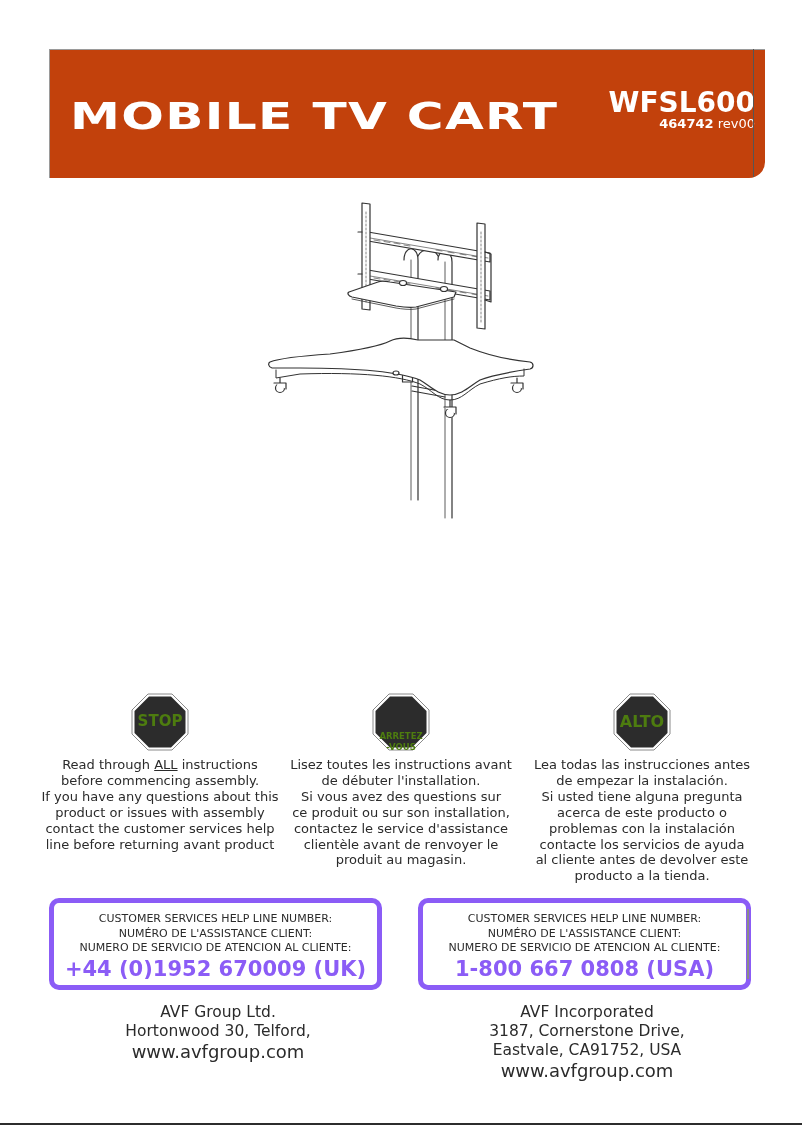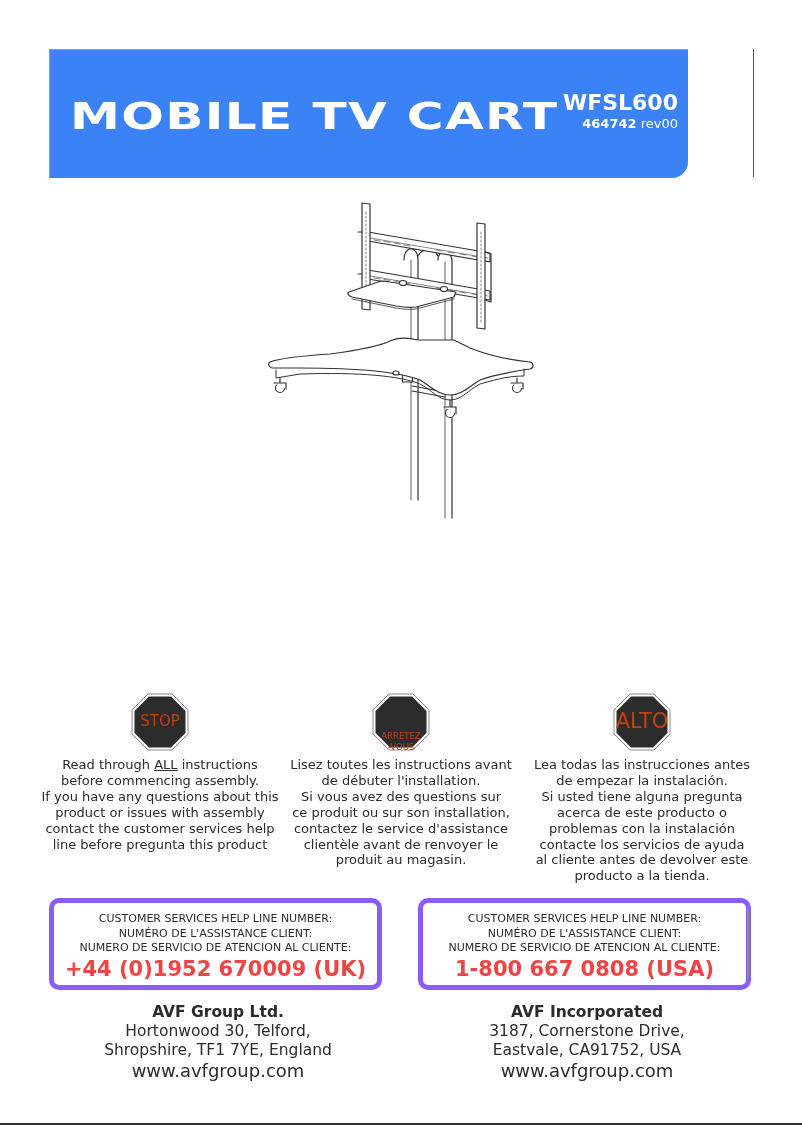--- a/index.html
+++ b/index.html
@@ -2,67 +2,67 @@
 <html><head>
 <meta charset="utf-8">
 <style>
   html, body { margin: 0; padding: 0; }
   body {
     width: 802px; height: 1125px; position: relative; overflow: hidden;
     background: #ffffff; color: #2b2b2b;
     font-family: "DejaVu Sans", sans-serif;
   }
   .banner {
-    position: absolute; left: 49px; top: 49px; width: 639px; height: 129px;
-    background: #3b82f6; border-top: 1px solid #9a9a9a; border-left: 1px solid #9a9a9a;
+    position: absolute; left: 49px; top: 49px; width: 716px; height: 129px;
+    background: #c2410c; border-top: 1px solid #9a9a9a; border-left: 1px solid #9a9a9a;
     border-bottom-right-radius: 16px; box-sizing: border-box;
   }
   .banner-tail {
     position: absolute; left: 753px; top: 49px; width: 1px; height: 128px; background: #555;
   }
   .banner-title {
     position: absolute; left: 20px; top: 44px;
     font-family: "DejaVu Sans", sans-serif; font-weight: bold; font-size: 38px;
     letter-spacing: 1px; color: #ffffff; transform: scaleX(1.32); transform-origin: left center;
     white-space: nowrap;
   }
   .model {
     position: absolute; right: 10px; top: 41px; text-align: right; color: #fff;
   }
-  .model-code { font-weight: bold; font-size: 22px; line-height: 24px; }
+  .model-code { font-weight: bold; font-size: 28px; line-height: 24px; }
   .model-sub { font-size: 13px; line-height: 18px; }
   .model-sub b { font-weight: bold; }
 
   .product-illustration { position: absolute; left: 240px; top: 190px; width: 320px; height: 490px; }
 
   .stop-col {
     position: absolute; top: 693px; text-align: center; font-size: 13px; line-height: 15.9px; color: #2b2b2b;
   }
   .stop-sign { width: 58px; height: 58px; margin: 0 auto 6px auto; position: relative; }
   .stop-sign svg { position: absolute; left: 0; top: 0; }
   .stop-text {
     position: absolute; left: 0; right: 0; top: 0; bottom: 0;
     display: flex; align-items: center; justify-content: center; text-align: center;
-    color: #c2410c; font-weight: normal; font-family: "DejaVu Sans", sans-serif;
+    color: #4d7c0f; font-weight: bold; font-family: "DejaVu Sans", sans-serif;
   }
   .stop-line { white-space: nowrap; }
   .underline { text-decoration: underline; }
 
   .contact-box {
     position: absolute; top: 898px; width: 333px; height: 92px;
     border: 5px solid #8b5cf6; border-radius: 10px; box-sizing: border-box;
     text-align: center;
   }
   .contact-box .lbl { font-size: 11px; line-height: 14.5px; color: #2b2b2b; }
   .contact-box .lbls { padding-top: 9px; }
-  .contact-box .phone { font-weight: bold; font-size: 21px; line-height: 26px; color: #ef4444; margin-top: 0px; }
+  .contact-box .phone { font-weight: bold; font-size: 21px; line-height: 26px; color: #8b5cf6; margin-top: 0px; }
   .contact-box .rail { position: absolute; right: -3px; top: 6px; bottom: 6px; width: 2px; background: #8a8a8a; }
 
   .address { position: absolute; top: 1003px; width: 340px; text-align: center; font-size: 15.5px; line-height: 19px; color: #2b2b2b; }
-  .address .company { font-weight: bold; }
+  .address .company { font-weight: normal; }
   .address .web { font-size: 18px; line-height: 22px; }
 
   .bottom-rule { position: absolute; left: 0; right: 0; top: 1123px; height: 2px; background: #2c2c2c; }
 </style>
 </head>
 <body>
 
 <div class="banner">
   <div class="banner-title">MOBILE TV CART</div>
   <div class="model">
@@ -138,21 +138,21 @@
       <polygon points="17,1 41,1 57,17 57,41 41,57 17,57 1,41 1,17" fill="#fff" stroke="#8a8a8a" stroke-width="1"></polygon>
       <polygon points="18,3.5 40,3.5 54.5,18 54.5,40 40,54.5 18,54.5 3.5,40 3.5,18" fill="#2c2c2c"></polygon>
     </svg>
     <div class="stop-text" style="font-size:15px;">STOP</div>
   </div>
   <div class="stop-line"><span>Read through </span><span class="underline">ALL</span><span> instructions</span></div>
   <div class="stop-line">before commencing assembly.</div>
   <div class="stop-line">If you have any questions about this</div>
   <div class="stop-line">product or issues with assembly</div>
   <div class="stop-line">contact the customer services help</div>
-  <div class="stop-line">line before pregunta this product</div>
+  <div class="stop-line">line before returning avant product</div>
 </div>
 
 <div class="stop-col" style="left:276px; width:250px;">
   <div class="stop-sign">
     <svg width="58" height="58" viewBox="0 0 58 58">
       <polygon points="17,1 41,1 57,17 57,41 41,57 17,57 1,41 1,17" fill="#fff" stroke="#8a8a8a" stroke-width="1"></polygon>
       <polygon points="18,3.5 40,3.5 54.5,18 54.5,40 40,54.5 18,54.5 3.5,40 3.5,18" fill="#2c2c2c"></polygon>
     </svg>
     <div class="stop-text" style="font-size:8.5px; line-height:11px; flex-direction:column;margin-top:39px;">
       <span>ARRETEZ</span>
@@ -167,21 +167,21 @@
   <div class="stop-line">clientèle avant de renvoyer le</div>
   <div class="stop-line">produit  au magasin.</div>
 </div>
 
 <div class="stop-col" style="left:524px; width:236px;">
   <div class="stop-sign">
     <svg width="58" height="58" viewBox="0 0 58 58">
       <polygon points="17,1 41,1 57,17 57,41 41,57 17,57 1,41 1,17" fill="#fff" stroke="#8a8a8a" stroke-width="1"></polygon>
       <polygon points="18,3.5 40,3.5 54.5,18 54.5,40 40,54.5 18,54.5 3.5,40 3.5,18" fill="#2c2c2c"></polygon>
     </svg>
-    <div class="stop-text" style="font-size:21px;">ALTO</div>
+    <div class="stop-text" style="font-size:16px;">ALTO</div>
   </div>
   <div class="stop-line">Lea todas las instrucciones antes</div>
   <div class="stop-line">de empezar la instalación.</div>
   <div class="stop-line">Si usted  tiene alguna pregunta</div>
   <div class="stop-line">acerca de este producto o</div>
   <div class="stop-line">problemas con la instalación</div>
   <div class="stop-line">contacte los servicios de ayuda</div>
   <div class="stop-line">al cliente antes de devolver este</div>
   <div class="stop-line">producto a la tienda.</div>
 </div>
@@ -201,21 +201,20 @@
     <div class="lbl">NUMÉRO DE L'ASSISTANCE CLIENT:</div>
     <div class="lbl">NUMERO DE SERVICIO DE ATENCION AL CLIENTE:</div>
   </div>
   <div class="phone">1-800 667 0808 (USA)</div>
   <div class="rail"></div>
 </div>
 
 <div class="address" style="left:48px;">
   <div class="company">AVF Group Ltd.</div>
   <div>Hortonwood 30, Telford,</div>
-  <div>Shropshire, TF1 7YE, England</div>
   <div class="web">www.avfgroup.com</div>
 </div>
 
 <div class="address" style="left:417px;">
   <div class="company">AVF Incorporated</div>
   <div>3187, Cornerstone Drive,</div>
   <div>Eastvale, CA91752, USA</div>
   <div class="web">www.avfgroup.com</div>
 </div>
 

